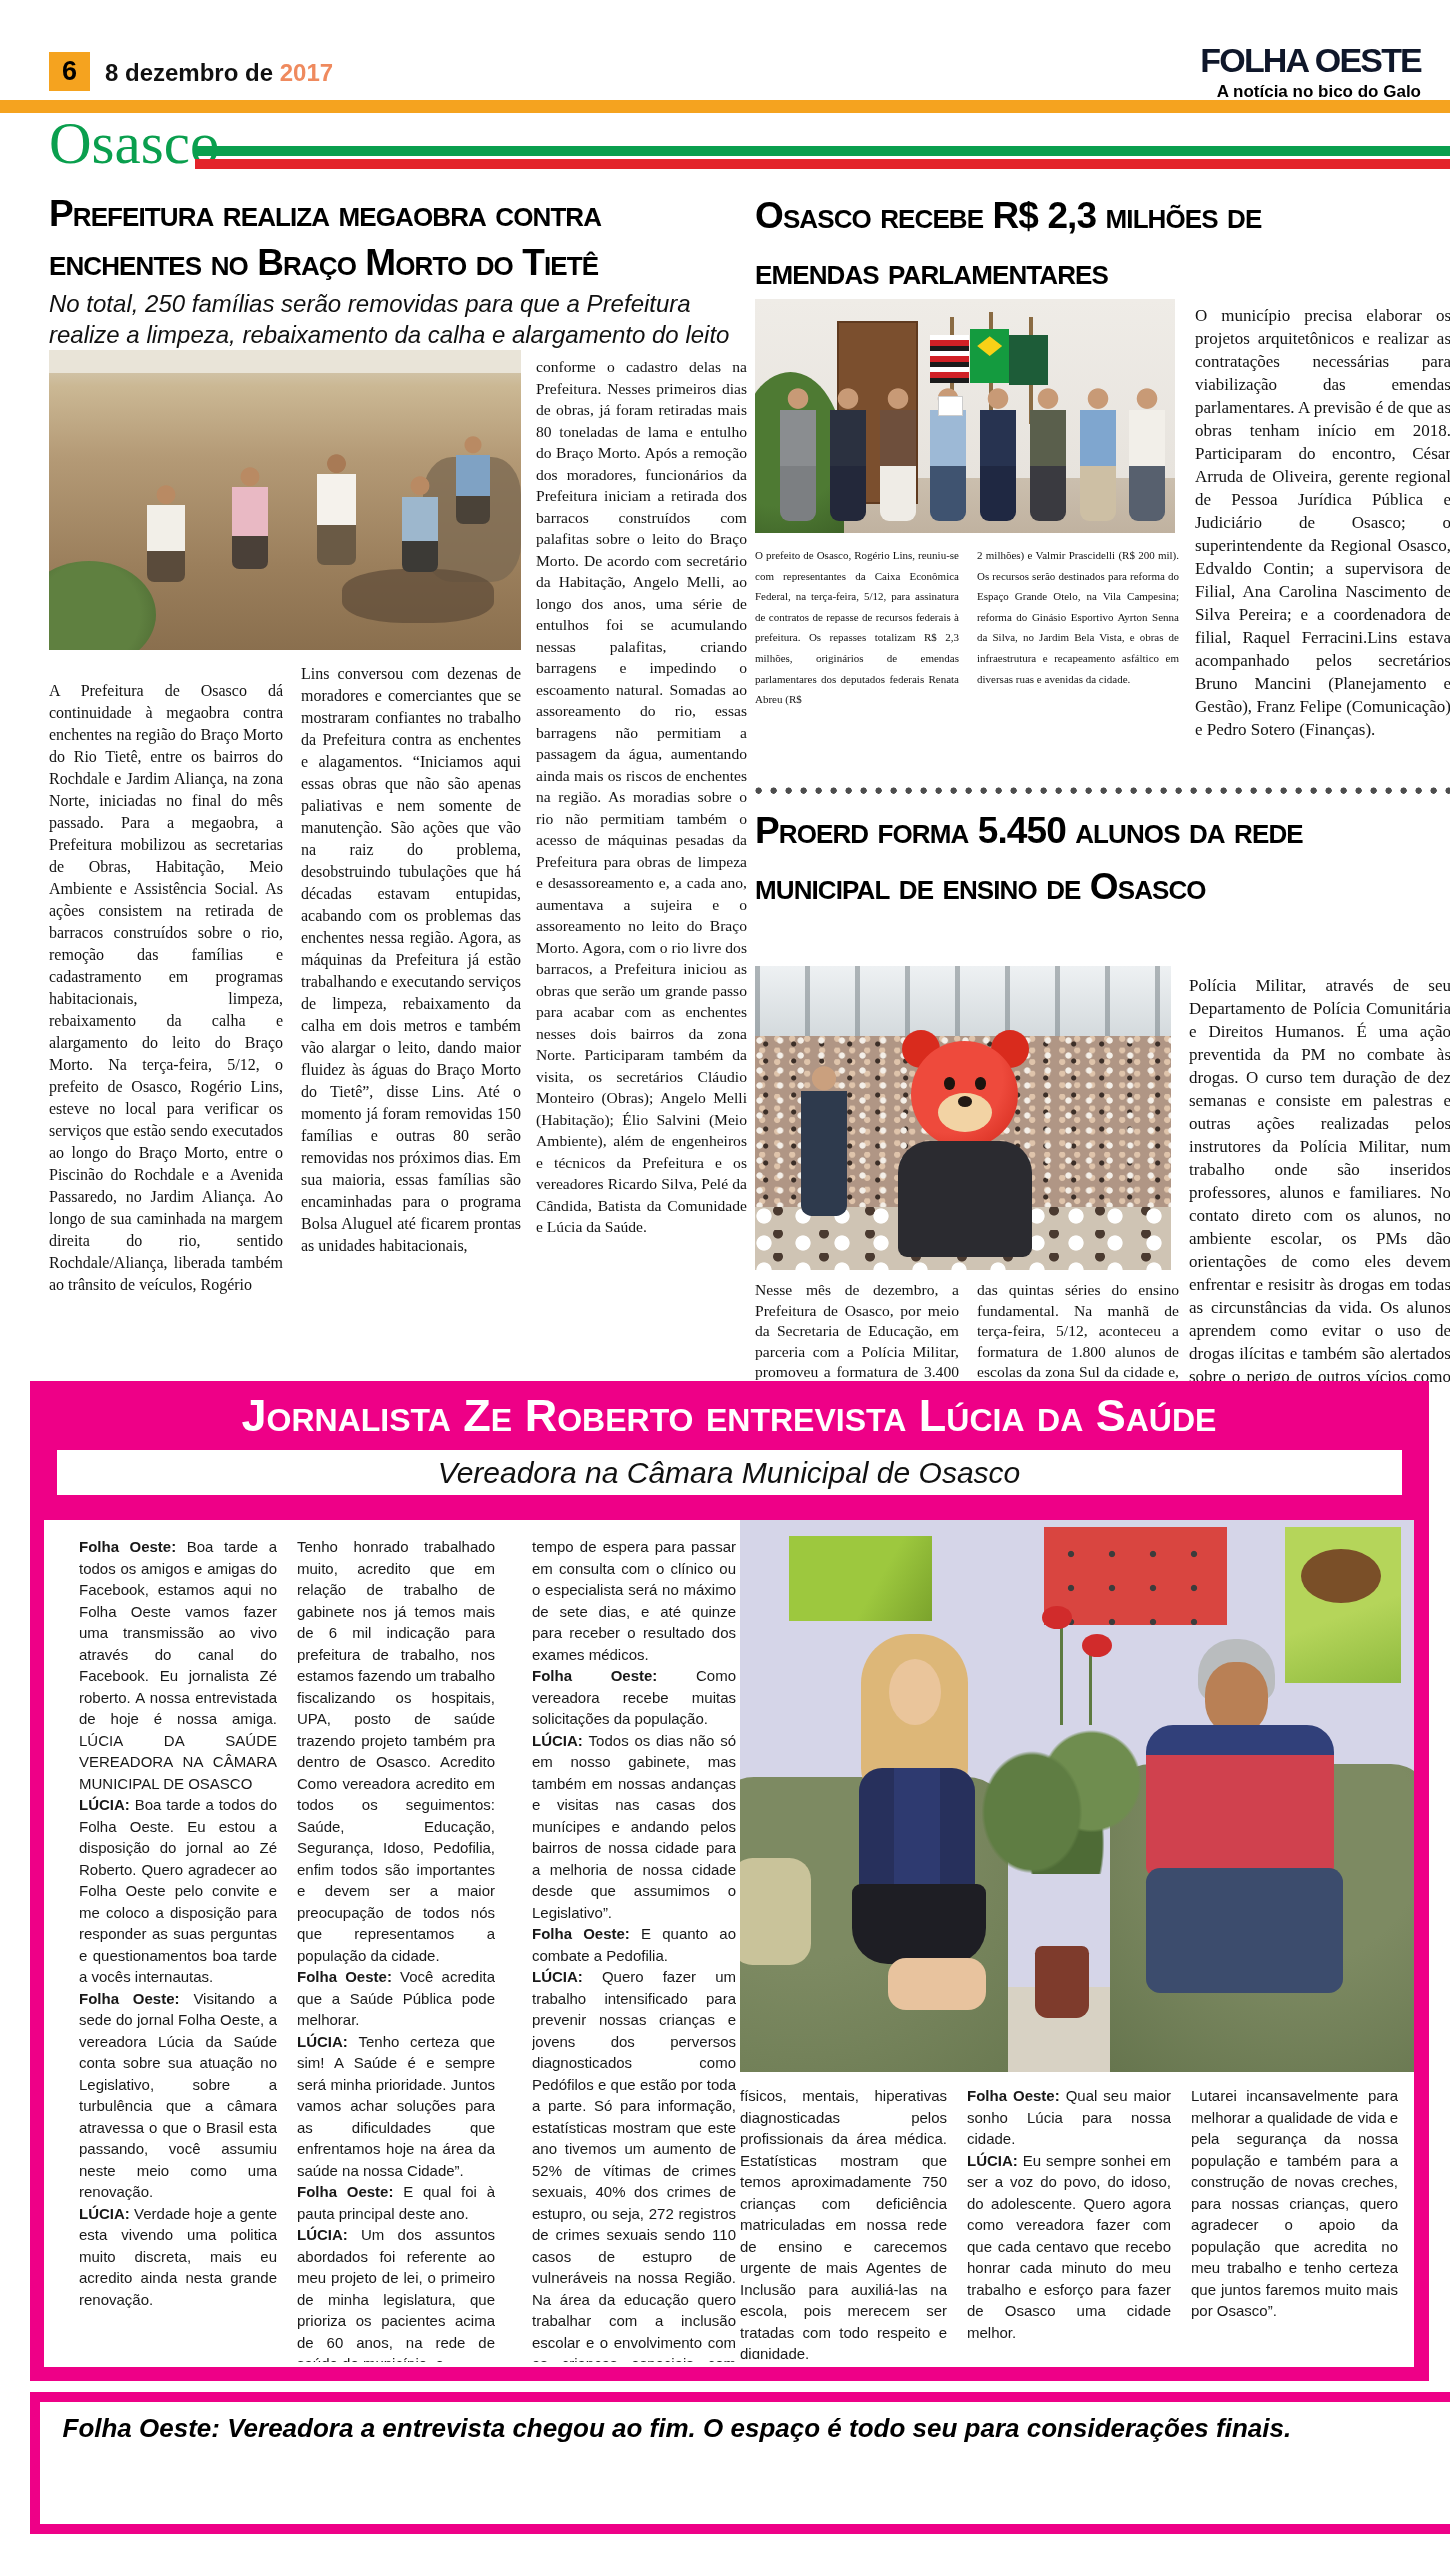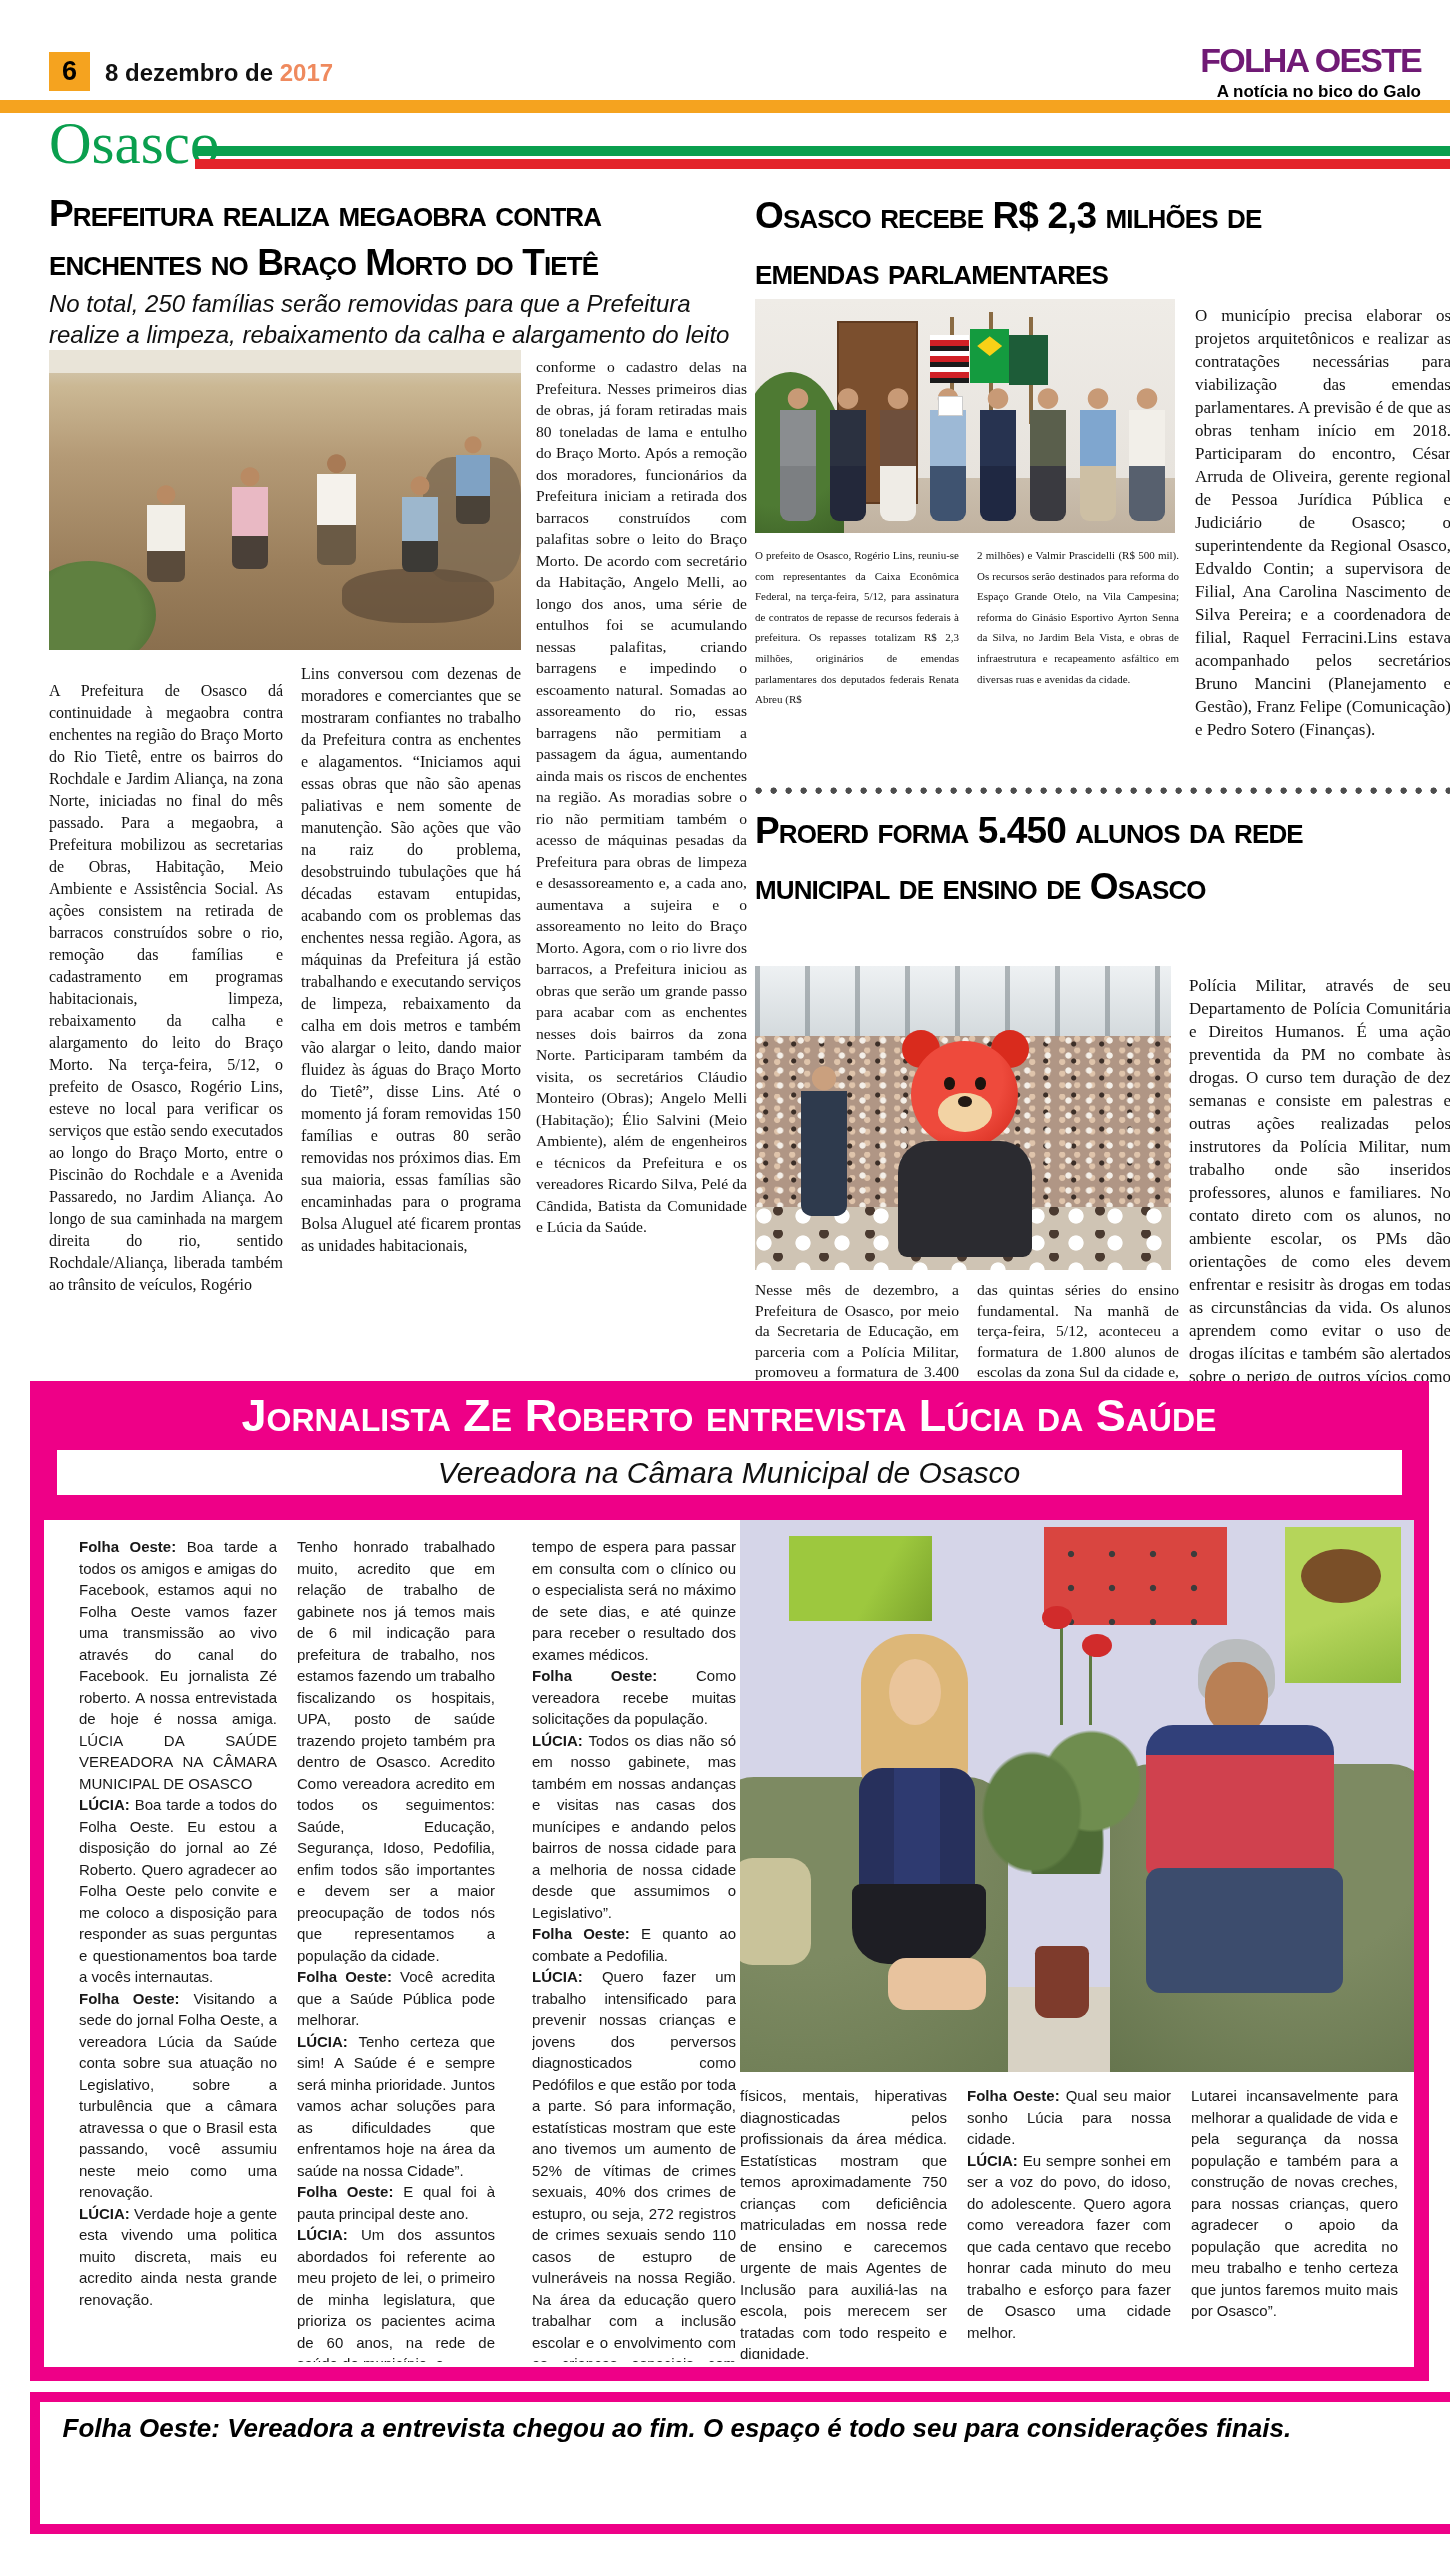--- a/index.html
+++ b/index.html
@@ -7,21 +7,21 @@
         font-family:"Liberation Serif",serif;color:#111;}
   .abs{position:absolute;}
 
   
   .pagenum{left:49px;top:52px;width:41px;height:39px;background:#F5A31F;color:#000;
            font-family:"Liberation Sans",sans-serif;font-weight:700;font-size:27px;
            display:flex;align-items:center;justify-content:center;}
   .dateline{left:105px;top:59px;font-family:"Liberation Sans",sans-serif;font-weight:700;font-size:24px;color:#111;}
   .dateline .year{color:#EF8A5E;}
   .brand{left:1189px;top:43px;width:232px;text-align:right;font-family:"Liberation Sans",sans-serif;
-         font-weight:700;font-size:34px;letter-spacing:-1.8px;color:#701a75;line-height:1;}
+         font-weight:700;font-size:34px;letter-spacing:-1.8px;color:#0f172a;line-height:1;}
   .tagline{left:1189px;top:82px;width:232px;text-align:right;font-family:"Liberation Sans",sans-serif;
            font-weight:700;font-size:17px;color:#000;}
   .orangebar{left:0;top:100px;width:1451px;height:13.4px;background:#F5A31F;}
 
   
   .osasco{left:49px;top:114px;font-family:"Liberation Serif",serif;font-size:59px;color:#0A9F4E;line-height:1;}
   .stripe-green{left:195px;top:146px;width:1256px;height:9.8px;background:#0A9F4E;}
   .stripe-red{left:195px;top:159px;width:1256px;height:9.8px;background:#E3242B;}
 
   
@@ -235,21 +235,21 @@
     <div class="fig" style="left:125px;--shirt:#6e4f3c;--pants:#efece6;"></div>
     <div class="fig" style="left:175px;--shirt:#9db9d6;--pants:#3f5370;"></div>
     <div class="fig" style="left:225px;--shirt:#273350;--pants:#1f2842;"></div>
     <div class="fig" style="left:275px;--shirt:#5a5f4c;--pants:#3a3a40;"></div>
     <div class="fig" style="left:325px;--shirt:#7fa6cf;--pants:#cdbfa4;"></div>
     <div class="fig" style="left:374px;--shirt:#f2efe9;--pants:#57606e;"></div>
     <div class="paper" style="left:183px;top:97px;"></div>
   </div>
 
   <div class="scol a2c a2c1">O prefeito de Osasco, Rogério Lins, reuniu-se com representantes da Caixa Econômica Federal, na terça-feira, 5/12, para assinatura de contratos de repasse de recursos federais à prefeitura. Os repasses totalizam R$ 2,3 milhões, originários de emendas parlamentares dos deputados federais Renata Abreu (R$</div>
-  <div class="scol a2c a2c2">2 milhões) e Valmir Prascidelli (R$ 500 mil). Os recursos serão destinados para reforma do Espaço Grande Otelo, na Vila Campesina; reforma do Ginásio Esportivo Ayrton Senna da Silva, no Jardim Bela Vista, e obras de infraestrutura e recapeamento asfáltico em diversas ruas e avenidas da cidade.</div>
+  <div class="scol a2c a2c2">2 milhões) e Valmir Prascidelli (R$ 200 mil). Os recursos serão destinados para reforma do Espaço Grande Otelo, na Vila Campesina; reforma do Ginásio Esportivo Ayrton Senna da Silva, no Jardim Bela Vista, e obras de infraestrutura e recapeamento asfáltico em diversas ruas e avenidas da cidade.</div>
   <div class="scol a2c3">O município precisa elaborar os projetos arquitetônicos e realizar as contratações necessárias para viabilização das emendas parlamentares. A previsão é de que as obras tenham início em 2018. Participaram do encontro, César Arruda de Oliveira, gerente regional de Pessoa Jurídica Pública e Judiciário de Osasco; o superintendente da Regional Osasco, Edvaldo Contin; a supervisora de Filial, Ana Carolina Nascimento de Silva Pereira; e a coordenadora de filial, Raquel Ferracini.Lins estava acompanhado pelos secretários Bruno Mancini (Planejamento e Gestão), Franz Felipe (Comunicação) e Pedro Sotero (Finanças).</div>
 
   <div class="abs dotted"></div>
 
   <div class="abs headline hl3">Proerd forma 5.450 alunos da rede
 municipal de ensino de Osasco</div>
 
   <div class="photo ph3">
     <div class="ceiling"></div>
     <div class="beams"></div>

